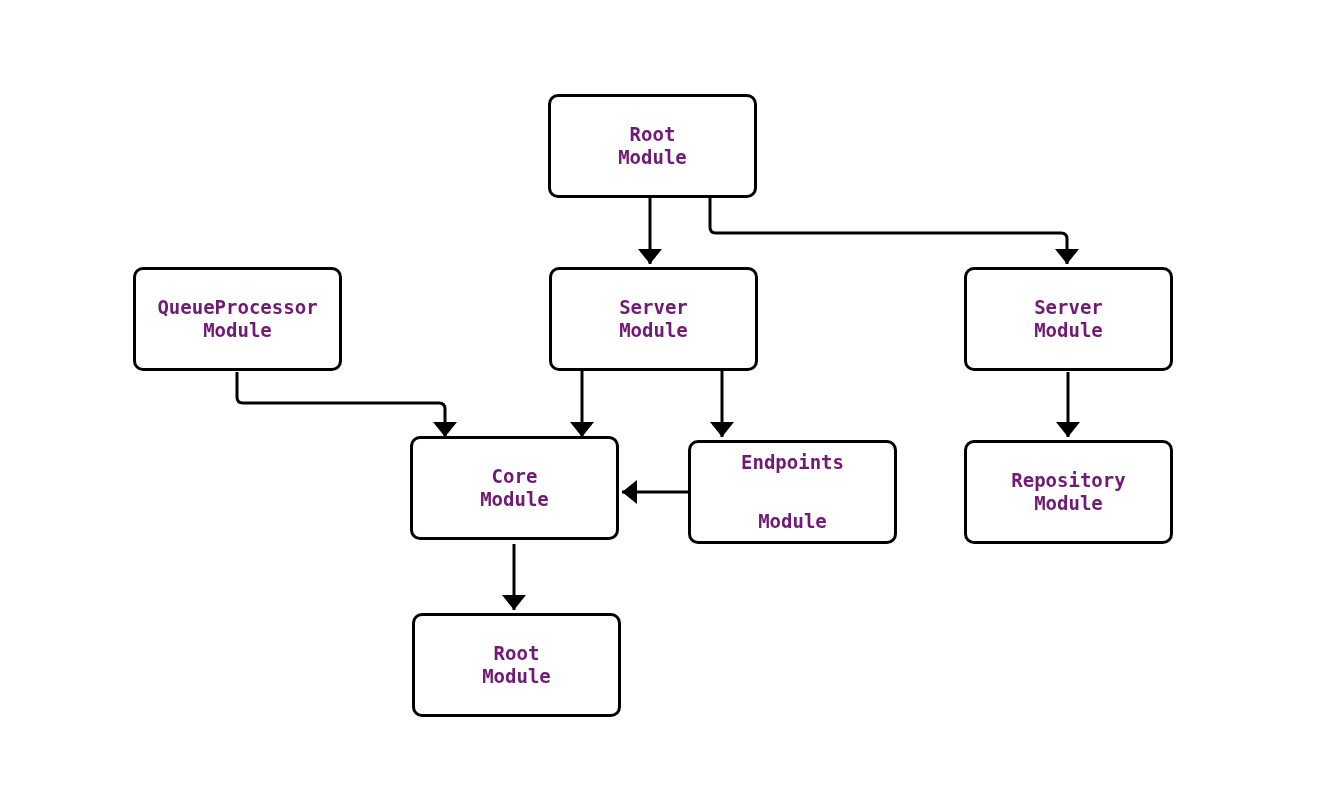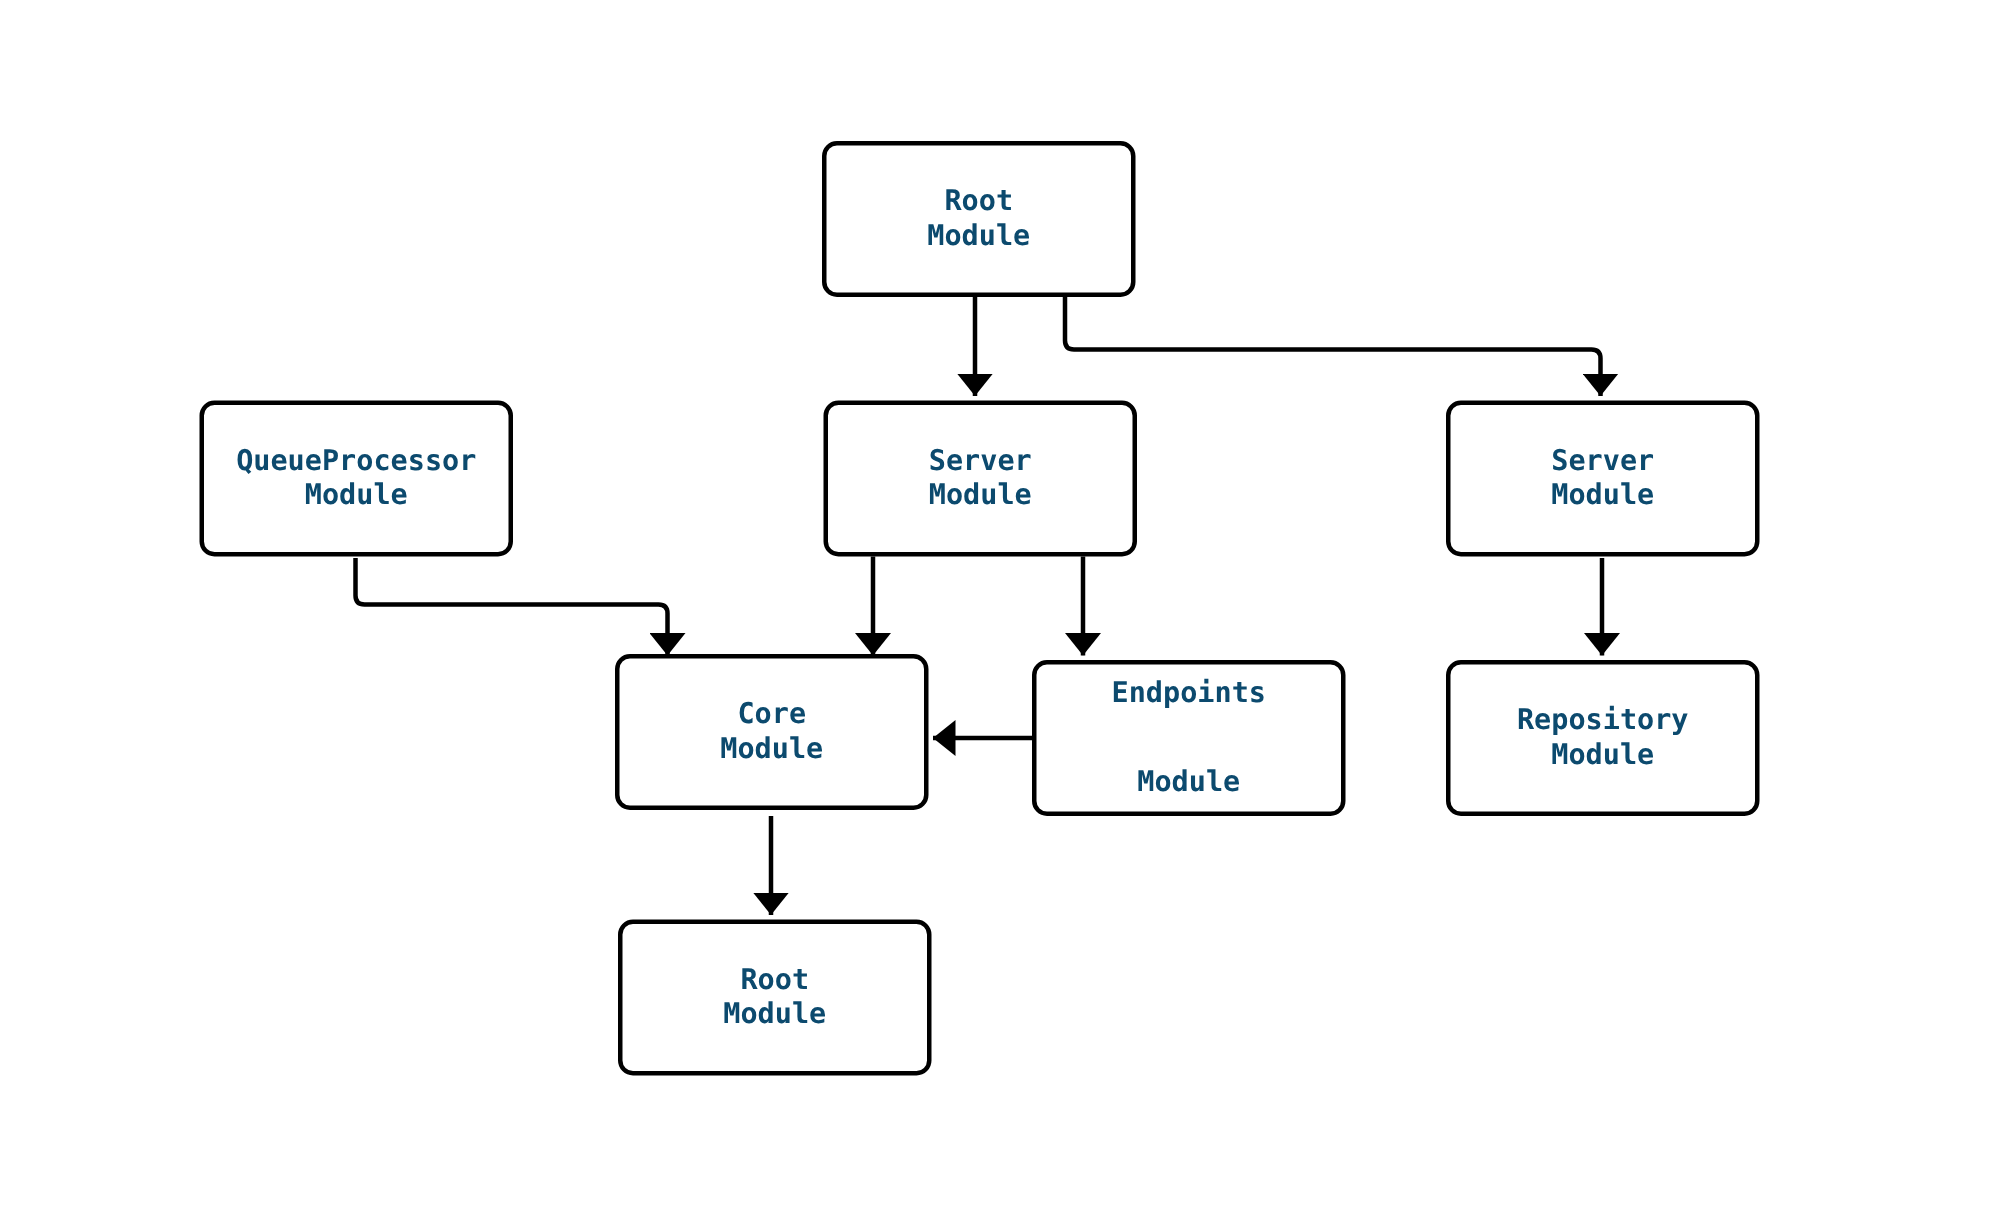--- a/index.html
+++ b/index.html
@@ -30,21 +30,21 @@
     background: #ffffff;
     border: 3px solid #000000;
     border-radius: 10px;
     display: flex;
     flex-direction: column;
     align-items: center;
     justify-content: center;
     font-weight: bold;
     font-size: 19px;
     line-height: 23px;
-    color: #0c4a6e;
+    color: #701a75;
     text-align: center;
   }
   #n-root          { left: 548px;  top: 94px;  }
   #n-queueprocessor{ left: 133px;  top: 267px; }
   #n-server        { left: 549px;  top: 267px; }
   #n-global        { left: 964px;  top: 267px; }
   #n-core          { left: 410px;  top: 436px; }
   #n-endpoints     { left: 688px;  top: 440px; gap: 36px; }
   #n-repository    { left: 964px;  top: 440px; }
   #n-queue         { left: 412px;  top: 613px; }

